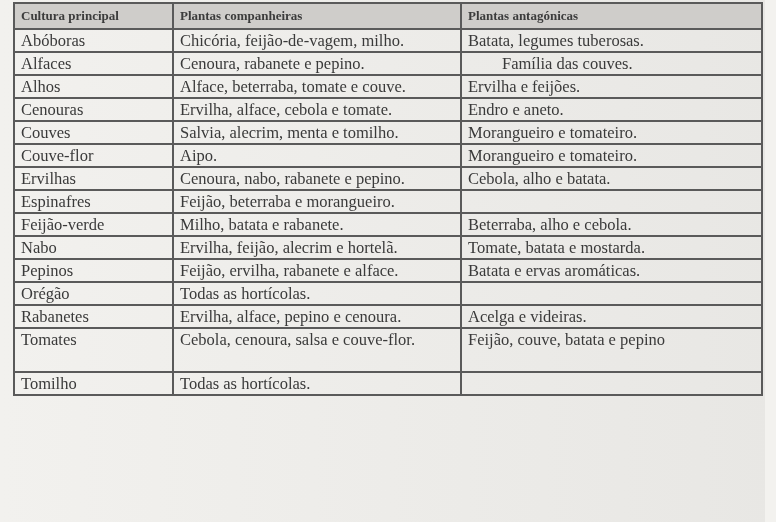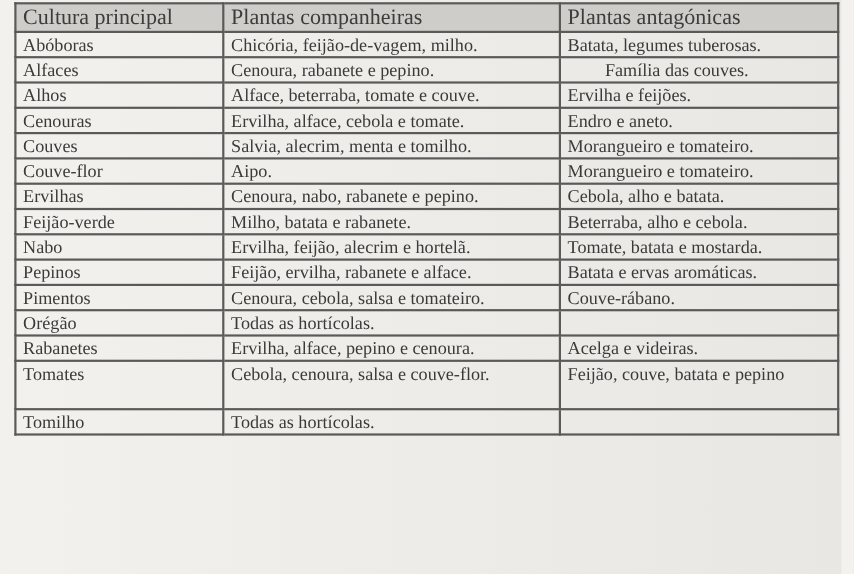--- a/index.html
+++ b/index.html
@@ -22,22 +22,22 @@
     border:2px solid #5a5a5a;
     padding:0 6px;
     text-align:left;
     vertical-align:top;
     line-height:21px;
     height:21px;
     white-space:nowrap;
   }
   table.crop th {
     background:#cfcdca;
-    font-weight:normal;
-    font-size:20px;
+    font-weight:bold;
+    font-size:13px;
     line-height:24px;
     height:24px;
     color:#3c3c3c;
   }
   th.c1 { width:176px; }
   th.c2 { width:293px; text-align:center; }
   th.c3 { width:236px; text-align:center; }
   td.indent { padding-left:26px; }
   td.wrap { white-space:normal; }
   .rightedge { position:absolute; left:765px; top:0; width:11px; height:522px; background:#f3f2ef; }
@@ -84,53 +84,53 @@
         <td>Couve-flor</td>
         <td>Aipo.</td>
         <td class="indent">Morangueiro e tomateiro.</td>
       </tr>
       <tr>
         <td>Ervilhas</td>
         <td>Cenoura, nabo, rabanete e pepino.</td>
         <td>Cebola, alho e batata.</td>
       </tr>
       <tr>
+        <td>Espinafres</td>
+        <td>Feijão, beterraba e morangueiro.</td>
+        <td></td>
+      </tr>
+      <tr>
         <td>Feijão-verde</td>
         <td>Milho, batata e rabanete.</td>
         <td>Beterraba, alho e cebola.</td>
       </tr>
       <tr>
         <td>Nabo</td>
         <td>Ervilha, feijão, alecrim e hortelã.</td>
         <td>Tomate, batata e mostarda.</td>
       </tr>
       <tr>
         <td>Pepinos</td>
         <td>Feijão, ervilha, rabanete e alface.</td>
         <td>Batata e ervas aromáticas.</td>
       </tr>
       <tr>
-        <td>Pimentos</td>
-        <td>Cenoura, cebola, salsa e tomateiro.</td>
-        <td>Couve-rábano.</td>
-      </tr>
-      <tr>
         <td>Orégão</td>
         <td>Todas as hortícolas.</td>
         <td></td>
       </tr>
       <tr>
         <td>Rabanetes</td>
         <td>Ervilha, alface, pepino e cenoura.</td>
         <td>Acelga e videiras.</td>
       </tr>
       <tr>
         <td>Tomates</td>
         <td class="wrap" style="height:42px;max-width:260px;padding-right:16px">Cebola, cenoura, salsa e couve-flor.</td>
-        <td class="wrap" style="height:42px;padding-right:48px">Feijão, couve, batata e pepino</td>
+        <td class="wrap" style="height:42px;padding-right:96px">Feijão, couve, batata e pepino</td>
       </tr>
       <tr>
         <td>Tomilho</td>
         <td>Todas as hortícolas.</td>
         <td></td>
       </tr>
     </tbody>
   </table>
   <div class="rightedge"></div>
 </div>

